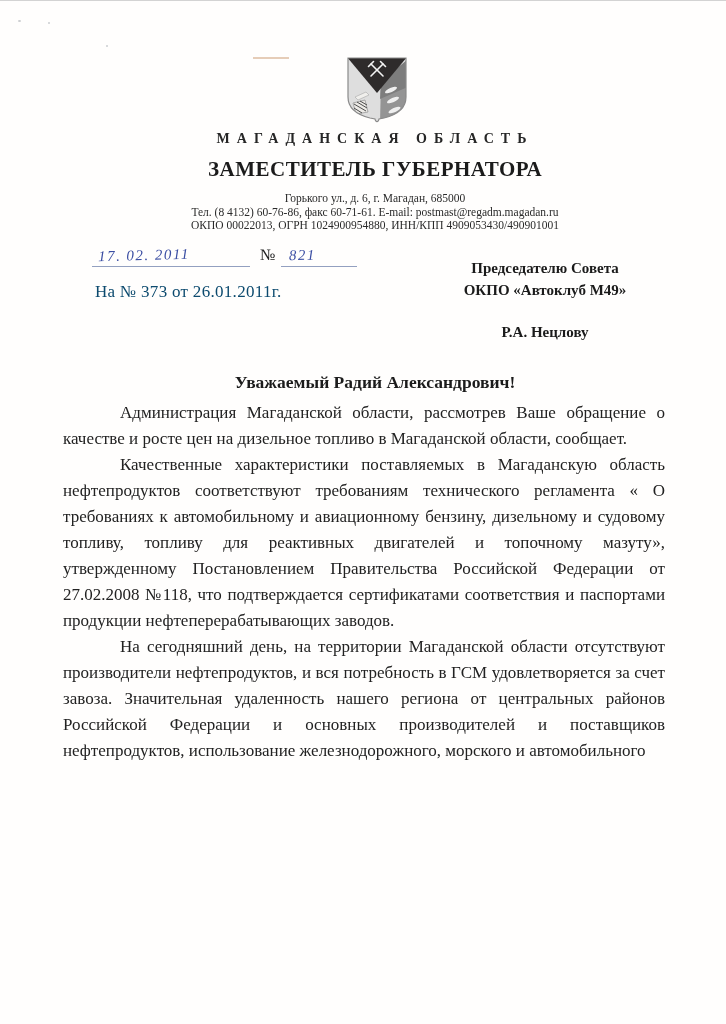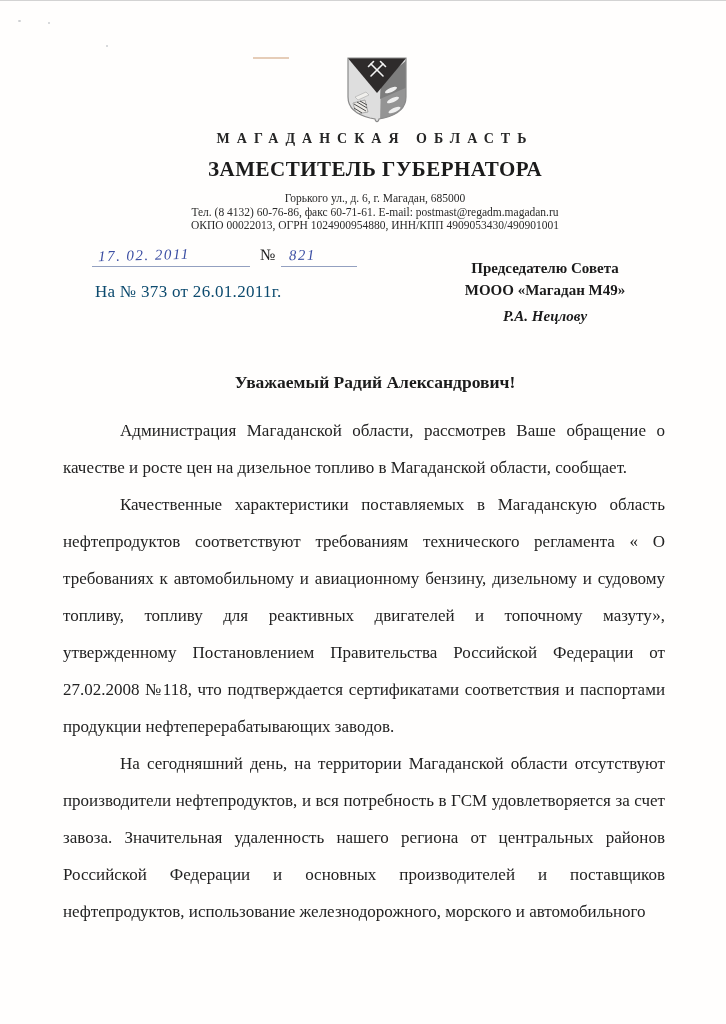--- a/index.html
+++ b/index.html
@@ -66,31 +66,31 @@
   .reply-ref{
     position:absolute;left:95px;top:282px;
     font-size:17px;color:#0c4a6e;letter-spacing:0.3px;
   }
 
   .addressee{
     position:absolute;left:420px;top:257px;width:250px;
     text-align:center;font-weight:bold;font-size:15px;line-height:22px;
     color:#1b1b1b;
   }
-  .addressee .name{margin-top:4px;font-style:italic;}
+  .addressee .name{margin-top:20px;}
 
   .salutation{
     position:absolute;left:25px;top:372px;width:700px;
     text-align:center;font-weight:bold;font-size:17.5px;color:#1b1b1b;
   }
 
   
   .body-text{
-    position:absolute;left:63px;top:412px;width:602px;
-    font-size:17px;line-height:37px;
+    position:absolute;left:63px;top:400px;width:602px;
+    font-size:17px;line-height:26px;
     text-align:justify;
     color:#222222;
   }
   .body-text p{
     margin:0;
     text-indent:57px;
   }
 </style>
 </head>
 <body>
@@ -151,21 +151,21 @@
   </div>
 
   <div class="handwritten-row">
     <span class="hw-date-line"><span class="hw">17. 02. 2011</span></span><span class="num-sign">№</span><span class="hw-num-line"><span class="hw">821</span></span>
   </div>
 
   <div class="reply-ref">На №  373 от  26.01.2011г.</div>
 
   <div class="addressee">
     <div>Председателю Совета</div>
-    <div>МООО «Магадан М49»</div>
+    <div>ОКПО «Автоклуб М49»</div>
     <div class="name">Р.А. Нецлову</div>
   </div>
 
   <div class="salutation">Уважаемый Радий Александрович!</div>
 
   <div class="body-text">
     <p>Администрация Магаданской области, рассмотрев Ваше обращение о качестве и росте цен на дизельное топливо в Магаданской области, сообщает.</p>
     <p>Качественные характеристики поставляемых в Магаданскую область нефтепродуктов соответствуют требованиям технического регламента « О требованиях к автомобильному и авиационному бензину, дизельному и судовому топливу, топливу для реактивных двигателей и топочному мазуту», утвержденному Постановлением Правительства Российской Федерации от 27.02.2008 №118, что подтверждается сертификатами соответствия и паспортами продукции нефтеперерабатывающих заводов.</p>
     <p>На сегодняшний день, на территории Магаданской области отсутствуют производители нефтепродуктов,  и вся потребность в ГСМ удовлетворяется за счет завоза. Значительная удаленность нашего региона от центральных районов Российской Федерации и основных производителей и поставщиков нефтепродуктов, использование железнодорожного, морского и автомобильного</p>
   </div>

